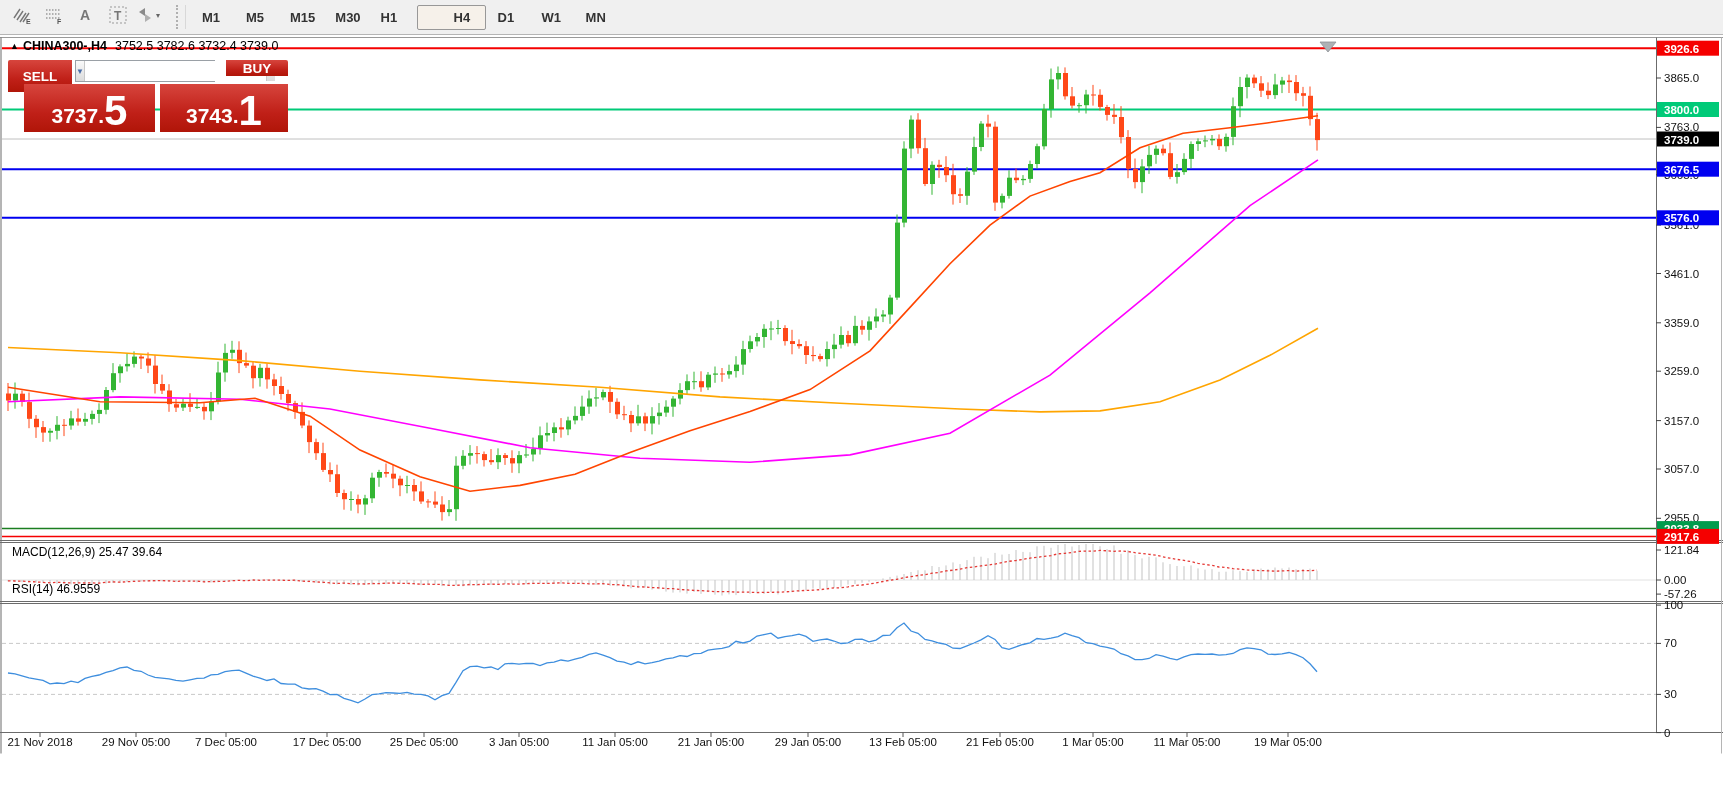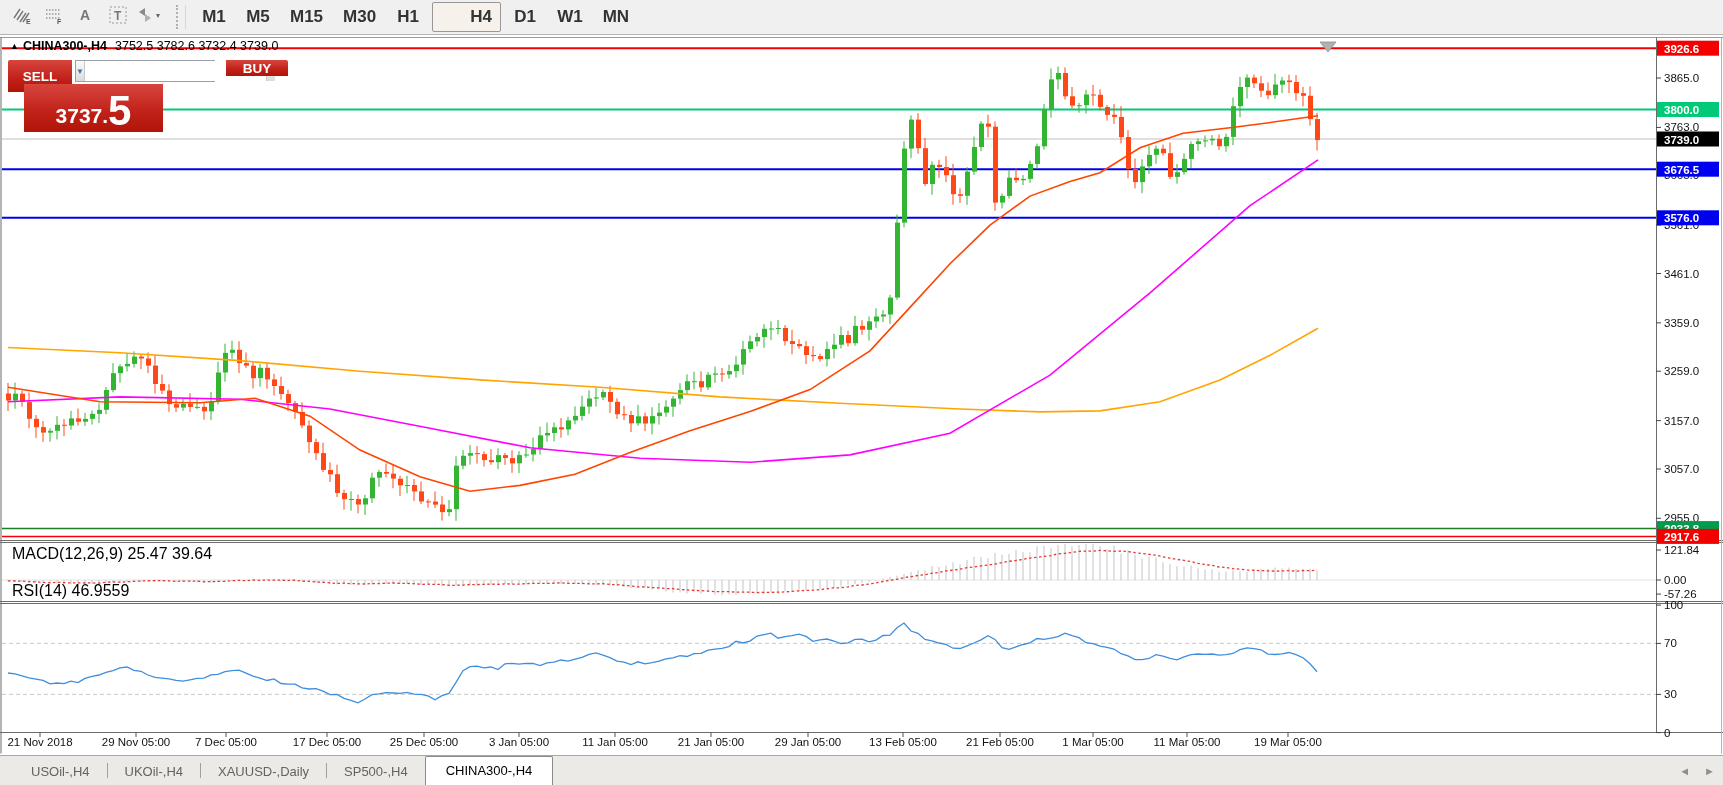--- a/index.html
+++ b/index.html
@@ -5,30 +5,30 @@
   html,body{margin:0;padding:0;width:1723px;height:785px;overflow:hidden;
     font-family:"Liberation Sans",sans-serif;background:#fff;-webkit-user-select:none;user-select:none;cursor:default;}
   .app{position:relative;width:1723px;height:785px;}
   
   .toolbar{position:absolute;left:0;top:0;width:1723px;height:35px;background:#f0f0f0;
     border-bottom:1px solid #b5b5b5;display:flex;align-items:center;box-sizing:border-box;}
   .tool-icons{display:flex;align-items:center;padding-left:6px;}
   .tool-btn{width:28px;height:26px;display:flex;align-items:center;justify-content:center;margin:0 1px;border:1px solid transparent;border-radius:2px;}
   .grip{width:7px;height:24px;margin:0 6px 0 10px;border-left:2px dotted #b0b0b0;border-right:1px solid #d8d8d8;}
   .tf-group{display:flex;align-items:center;}
-  .tf-btn{min-width:24px;padding:4px 7px;margin:0 2px;font-size:17px;font-weight:bold;color:#333;
-    border:1px solid transparent;border-radius:2px;text-align:center;}
+  .tf-btn{min-width:24px;padding:4px 7px;margin:0 2px;font-size:13px;font-weight:bold;color:#333;
+    border:1px solid transparent;border-radius:2px;text-align:left;}
   .tf-btn.active{border:1px solid #989898;background:#f6f1ea;padding-left:36px;}
   
   .chart-area{position:absolute;left:0;top:35px;width:1723px;height:720px;background:#fff;}
   #chart-svg{position:absolute;left:0;top:0;font-family:"Liberation Sans",sans-serif;}
   .symbol-info{position:absolute;left:10px;top:4px;font-size:12.5px;font-weight:bold;color:#000;white-space:nowrap;z-index:5;}
   .symbol-info .arr{font-size:9px;position:relative;top:-1px;margin-right:4px;}
   .symbol-info .vals{margin-left:8px;font-weight:normal;}
-  .ind-label{position:absolute;left:12px;font-size:16px;color:#000;z-index:5;white-space:nowrap;}
+  .ind-label{position:absolute;left:12px;font-size:12px;color:#000;z-index:5;white-space:nowrap;}
   
   .trade-panel{position:absolute;left:8px;top:25px;width:280px;z-index:6;}
   .tp-row1{display:flex;height:22px;}
   .btn-red{background:linear-gradient(180deg,#d7453d 0%,#c02018 60%,#b01508 100%);color:#fff;
     display:flex;align-items:center;justify-content:center;font-weight:bold;}
   .sell-btn{width:65px;height:32px;font-size:13.5px;border-radius:2px 0 0 0;}
   .buy-btn{width:63px;height:16px;font-size:13.5px;margin-left:11px;border-radius:0 2px 0 0;}
   .vol-box{display:flex;width:138px;height:20px;margin-left:3px;border:1px solid #9aa0a6;background:#fff;}
   .spin{width:19px;height:100%;background:linear-gradient(#fafafa,#dcdcdc);display:flex;align-items:center;justify-content:center;
     color:#4a6ea9;font-size:8px;border-right:1px solid #c8c8c8;}
@@ -783,37 +783,25 @@
           <input class="vol-input" value="1.00" style="">
           <div class="spin up">▲</div>
         </div>
         <div class="btn-red buy-btn">BUY</div>
       </div>
       <div class="tp-row2">
         <div class="btn-red price-pane sell-pane">
           <span class="pm">3737.</span>
             <span class="pb">5</span>
         </div>
+        <div class="btn-red price-pane buy-pane">
+          <span class="pm">3743.</span>
+            <span class="pb">1</span>
+        </div>
       </div>
     </div>
 
     <div class="ind-label" style="top:510px">MACD(12,26,9) 25.47 39.64</div>
     <div class="ind-label" style="top:547px">RSI(14) 46.9559</div>
   </div>
 
-  <div class="tabbar">
-    <div class="tabs" id="tabs">
-        <div class="tab">USOil-,H4</div>
-        <div class="tab-sep"></div>
-        <div class="tab">UKOil-,H4</div>
-        <div class="tab-sep"></div>
-        <div class="tab">XAUUSD-,Daily</div>
-        <div class="tab-sep"></div>
-        <div class="tab">SP500-,H4</div>
-        <div class="tab active">CHINA300-,H4</div>
-      </div>
-    <div class="tab-scrolls">
-      <span class="tab-scroll">◄</span>
-      <span class="tab-scroll">►</span>
-    </div>
-  </div>
 
 </div>
 
 </body></html>

